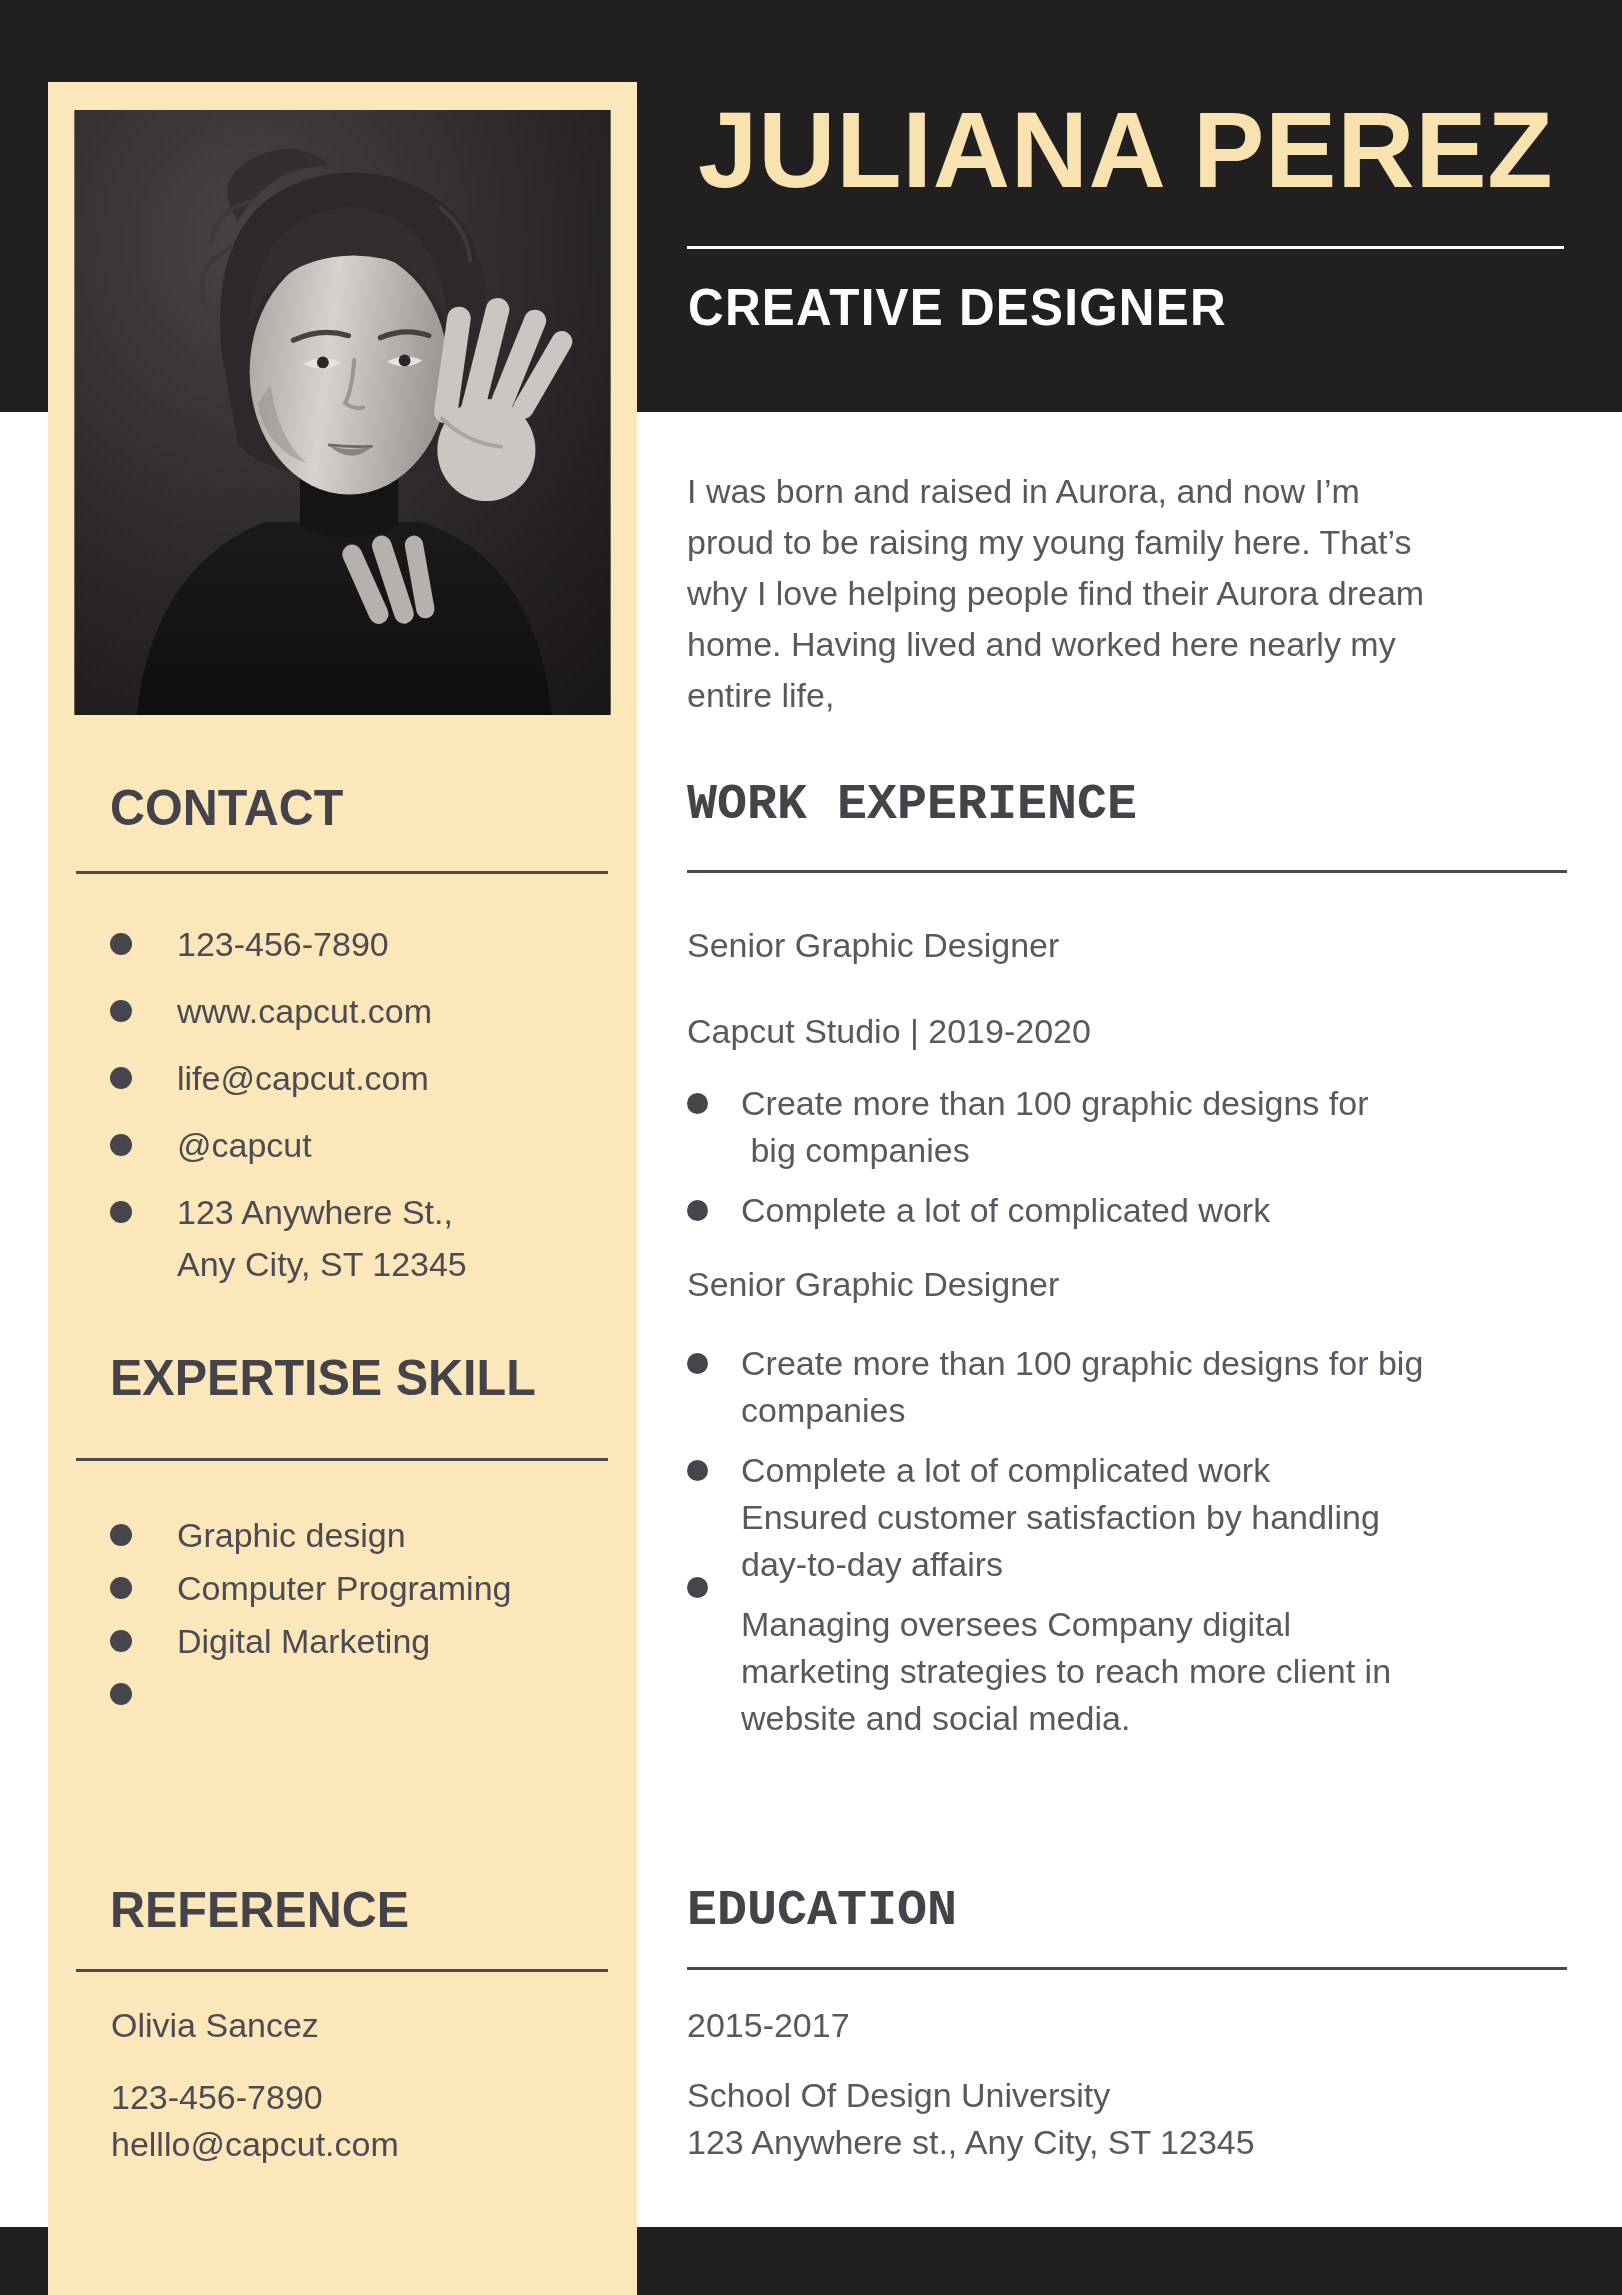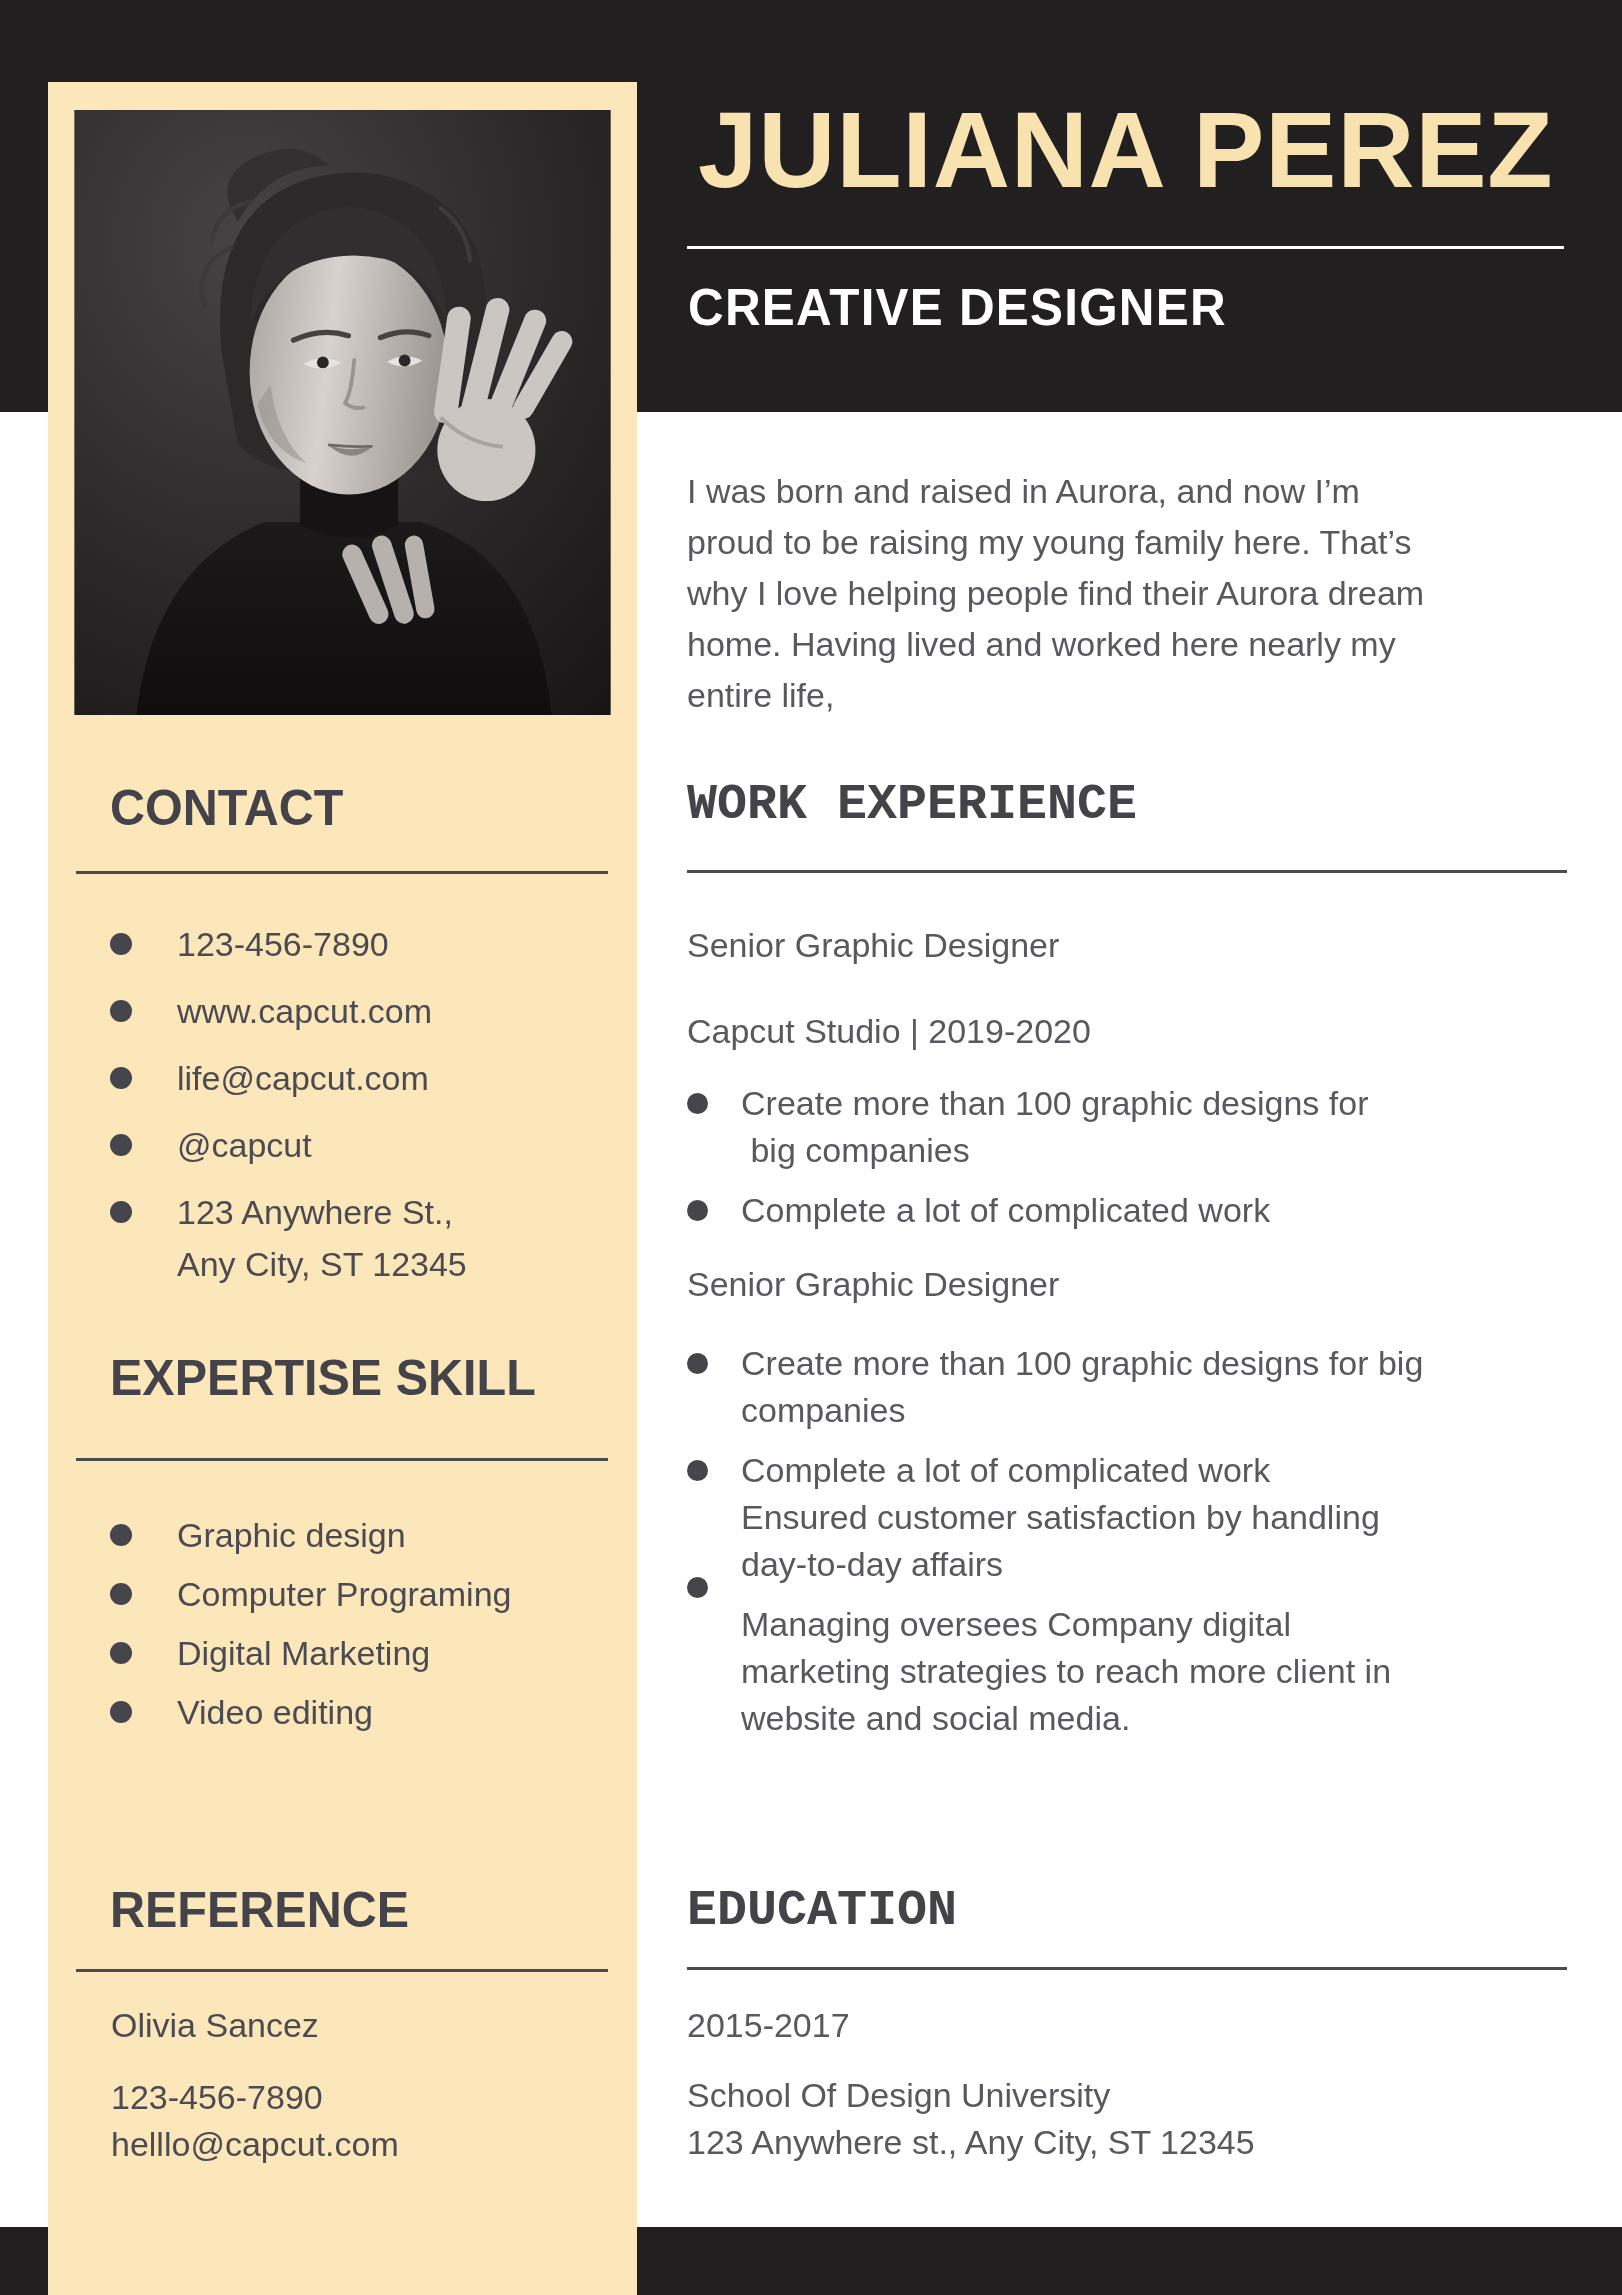--- a/index.html
+++ b/index.html
@@ -18,21 +18,21 @@
   .sidebar{position:absolute; left:48px; top:82px; width:589px; height:2214px; background:var(--cream);}
   .photo-frame{position:absolute; left:25.5px; top:28px; width:537px; height:605px; overflow:hidden;}
   .photo-frame svg{display:block; width:537px; height:605px;}
 
   .side-heading{position:absolute; left:62px; font-size:50px; line-height:59px; font-weight:700;
     color:var(--heading); transform:scaleX(.97); transform-origin:left center; white-space:nowrap;}
   .side-rule{position:absolute; left:28px; width:532px; height:2.6px; background:var(--rule);}
   .side-list{position:absolute; left:62px; width:504px; list-style:none;}
   .side-list li{position:relative; padding-left:67px; line-height:52px; font-size:34px; color:var(--text-side);}
   .c-list li + li{margin-top:15px;}
-  .s-list li + li{margin-top:7px;}
+  .s-list li + li{margin-top:1px;}
   .side-list .dot{position:absolute; left:0; top:15px; width:22px; height:22px; border-radius:50%; background:var(--bullet);}
   .li-text{display:block; white-space:pre-line;}
 
   .ref-name{position:absolute; left:63px; top:1922px; font-size:34px; line-height:42px; color:var(--text-side);}
   .ref-contact{position:absolute; left:63px; top:1992px; font-size:34px; line-height:47px; color:var(--text-side);}
 
   
   .main{position:absolute; left:687px; top:0; width:880px; height:2295px;}
   .name{position:absolute; left:11px; top:97px; font-size:107px; line-height:107px; font-weight:700;
     letter-spacing:0.7px; color:var(--title-cream); white-space:nowrap;}
@@ -172,21 +172,20 @@
       <li>
           <span class="dot"></span>
           <span class="li-text">Computer Programing</span>
         </li>
       <li>
           <span class="dot"></span>
           <span class="li-text">Digital Marketing</span>
         </li>
       <li>
           <span class="dot"></span>
-          <span class="li-text">Video editing</span>
         </li>
     </ul>
 
     <h2 class="side-heading" style="top:1799px">REFERENCE</h2>
     <div class="side-rule" style="top:1887px"></div>
     <div class="ref-name">Olivia Sancez</div>
     <div class="ref-contact">
       <div>123-456-7890</div>
       <div>helllo@capcut.com</div>
     </div>

